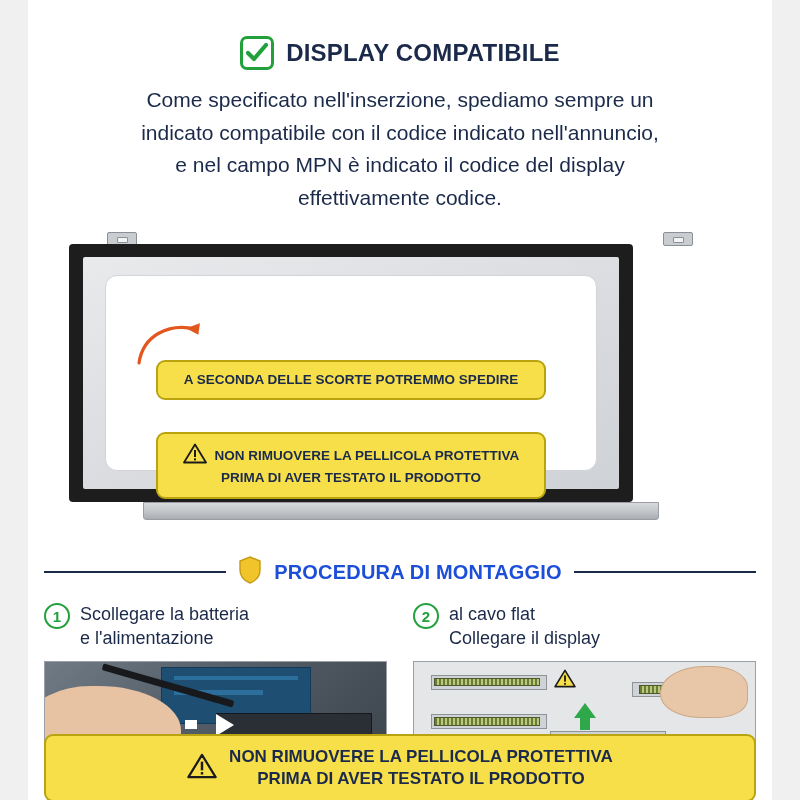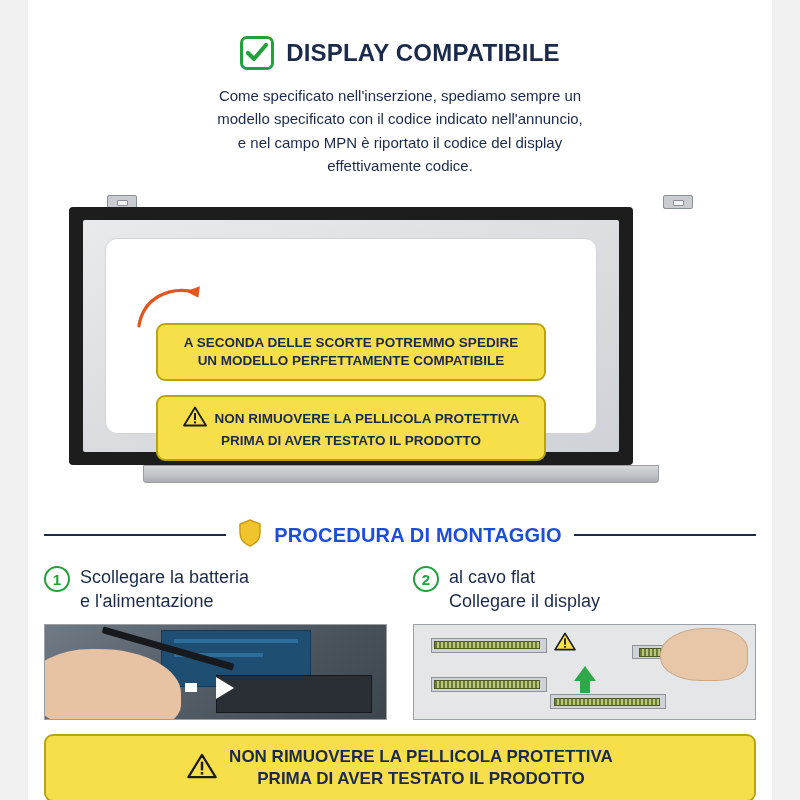--- a/index.html
+++ b/index.html
@@ -62,21 +62,21 @@
     font-size: 24px;
     font-weight: bold;
     color: #1b2a4a;
     letter-spacing: 0.2px;
   }
 
   .intro {
     margin: 14px auto 0 auto;
     width: 630px;
     text-align: center;
-    font-size: 15px;
+    font-size: 21px;
     line-height: 1.55;
     color: #1b2a4a;
   }
 
   
   .screen-wrap {
     position: relative;
     margin: 18px auto 0 auto;
     width: 662px;
     height: 300px;
@@ -427,43 +427,42 @@
       <div class="check-badge">
         <svg width="22" height="20" viewBox="0 0 22 20" aria-hidden="true">
           <path d="M2 10 L8 16 L20 2" fill="none" stroke="#22a03c" stroke-width="4.2" stroke-linecap="round" stroke-linejoin="round"></path>
         </svg>
       </div>
       <div class="header-title">DISPLAY COMPATIBILE</div>
     </div>
 
     <div class="intro">
       <div>Come specificato nell'inserzione, spediamo sempre un</div>
-      <div>modello specificato con il codice indicato nell'annuncio,</div>
-      <div>e nel campo MPN è riportato il codice del display</div>
+      <div>indicato compatibile con il codice indicato nell'annuncio,</div>
+      <div>e nel campo MPN è indicato il codice del display</div>
       <div>effettivamente codice.</div>
     </div>
 
     <div class="screen-wrap">
       <div class="tab left"></div>
       <div class="tab right"></div>
 
       <div class="panel">
         <div class="panel-inner">
           <div class="panel-glass"></div>
 
           <div class="arrow-curve">
             <svg width="70" height="50" viewBox="0 0 70 50" aria-hidden="true">
               <path d="M4 46 C 8 18, 34 6, 60 12" fill="none" stroke="#e2571e" stroke-width="3.2" stroke-linecap="round"></path>
               <path d="M62 4 L66 15 L52 15 Z" fill="#e2571e" transform="rotate(28 59 11)"></path>
             </svg>
           </div>
 
           <div class="note note-1">
             <div>A SECONDA DELLE SCORTE POTREMMO SPEDIRE</div>
-            <div>UN MODELLO PERFETTAMENTE COMPATIBILE</div>
           </div>
 
           <div class="note note-2">
             <div class="note-2-row">
               <span class="warn-tri">
                 <svg width="24" height="21" viewBox="0 0 24 21" aria-hidden="true">
                   <path d="M12 1.5 L23 19.5 L1 19.5 Z" fill="#f7df4a" stroke="#1b1b1b" stroke-width="1.8" stroke-linejoin="round"></path>
                   <rect x="11" y="7" width="2" height="7" fill="#1b1b1b"></rect>
                   <rect x="11" y="15.4" width="2" height="2" fill="#1b1b1b"></rect>
                 </svg>

